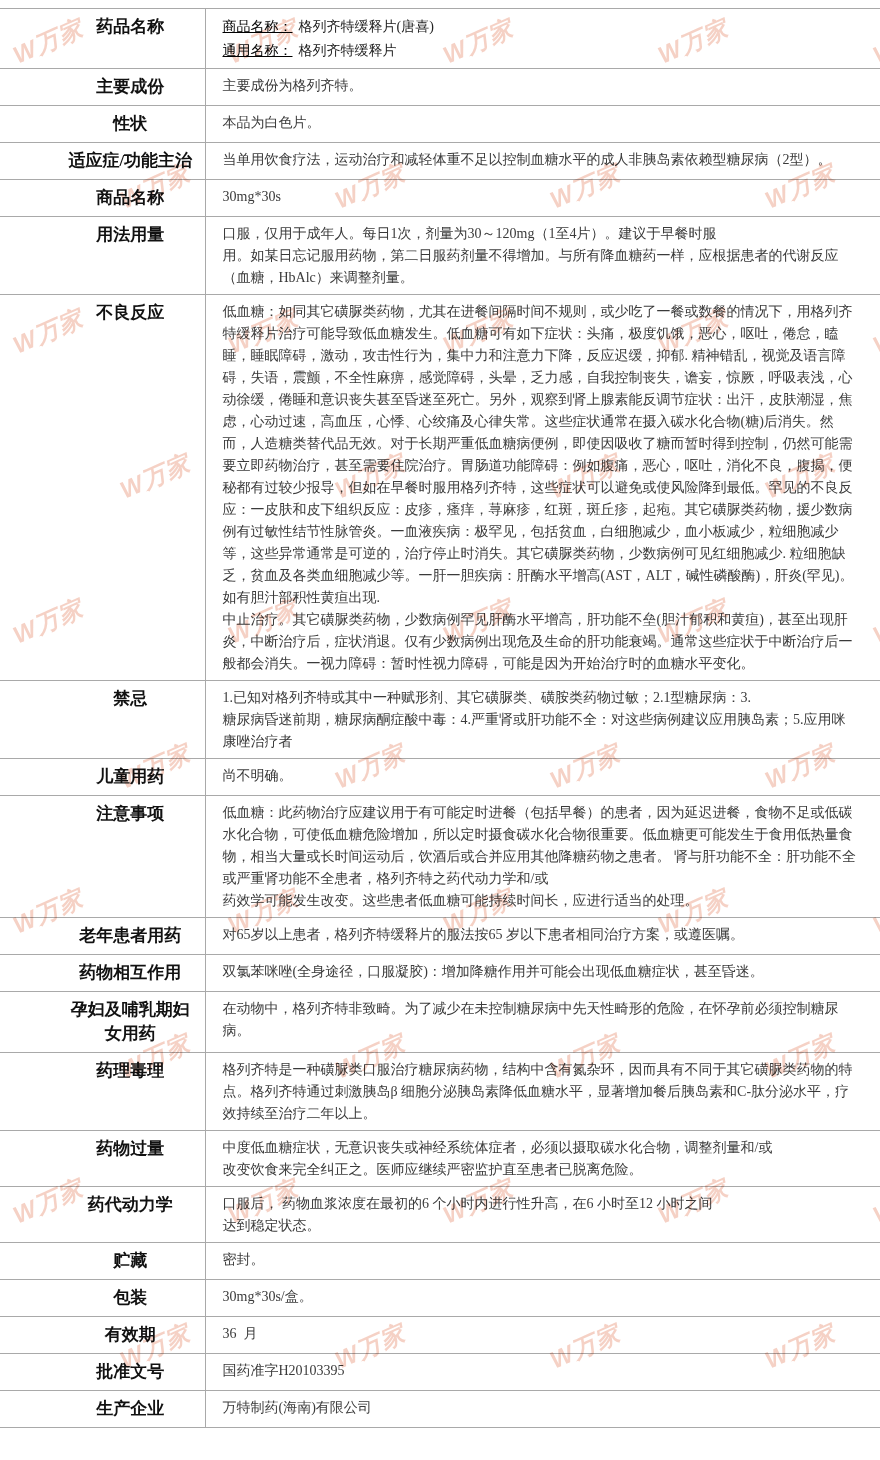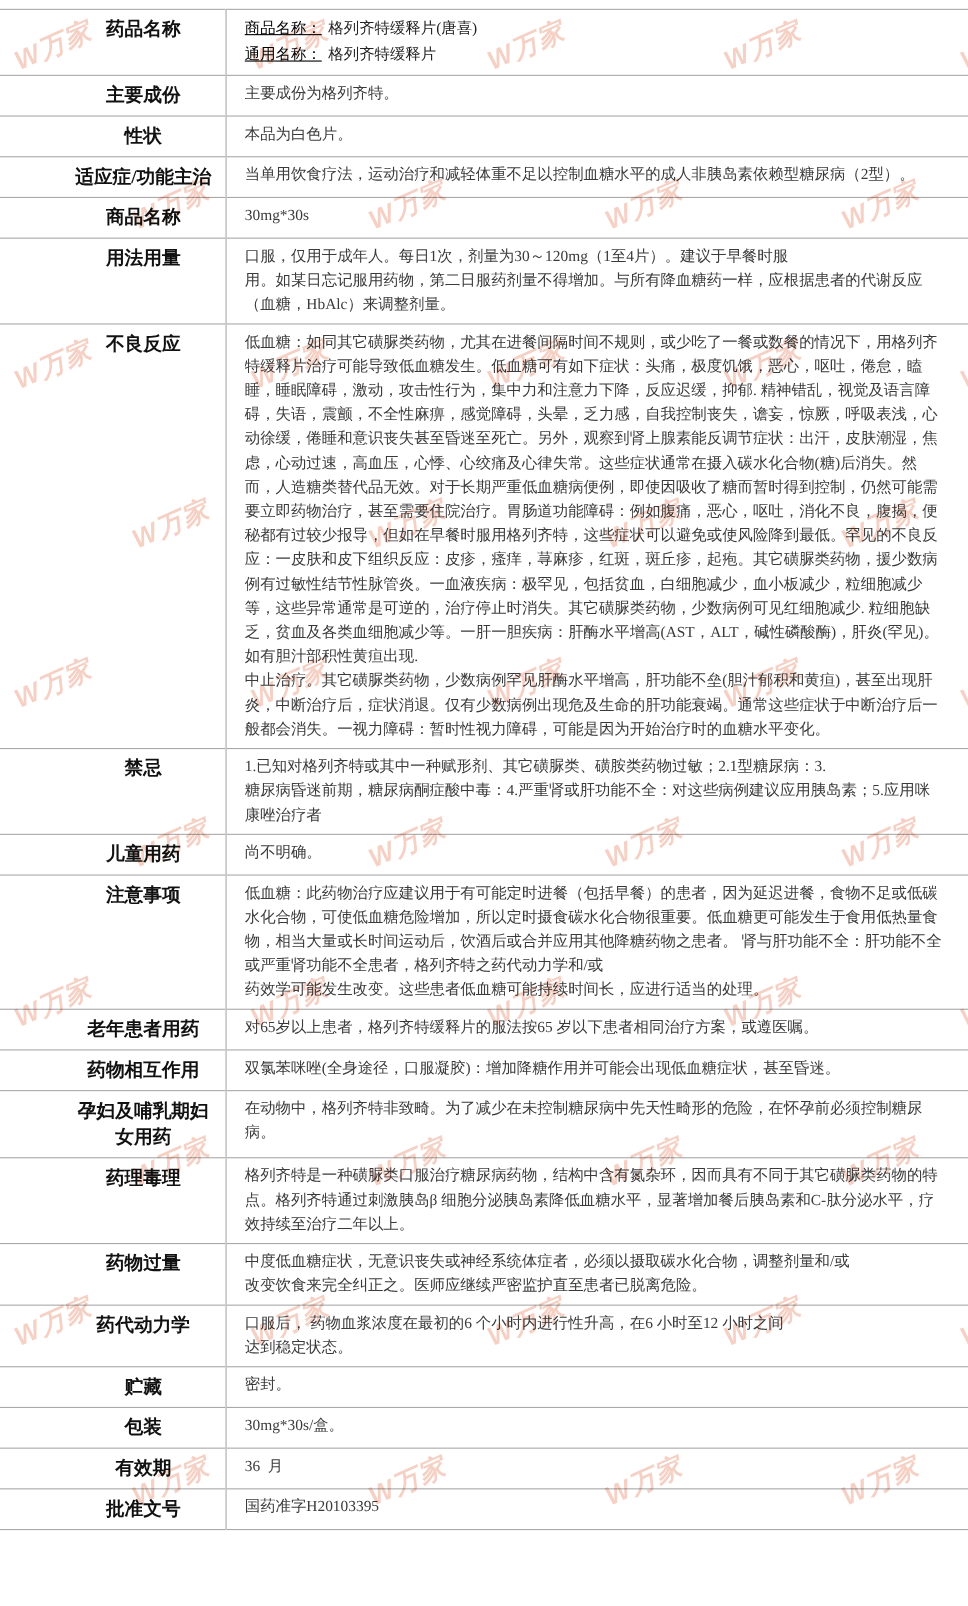--- a/index.html
+++ b/index.html
@@ -149,20 +149,24 @@
           <th class="row-label">包装</th>
           <td class="row-content"><span>30mg*30s/盒。</span></td>
         </tr>
         <tr>
           <th class="row-label">有效期</th>
           <td class="row-content"><span>36  月</span></td>
         </tr>
         <tr>
           <th class="row-label">批准文号</th>
           <td class="row-content"><span>国药准字H20103395</span></td>
+        </tr>
+        <tr>
+          <th class="row-label">生产企业</th>
+          <td class="row-content"><span>万特制药(海南)有限公司</span></td>
         </tr>
       </tbody>
   </table>
   <div class="watermark-layer" id="watermark-layer">
       <span class="wm" style="left: 8px; top: 34px; color: rgb(225, 113, 76);">W万家</span>
       <span class="wm" style="left: 223px; top: 34px; color: rgb(225, 113, 76);">W万家</span>
       <span class="wm" style="left: 438px; top: 34px; color: rgb(225, 113, 76);">W万家</span>
       <span class="wm" style="left: 653px; top: 34px; color: rgb(225, 113, 76);">W万家</span>
       <span class="wm" style="left: 868px; top: 34px; color: rgb(225, 113, 76);">W万家</span>
       <span class="wm" style="left: 115px; top: 179px; color: rgb(225, 113, 76);">W万家</span>

